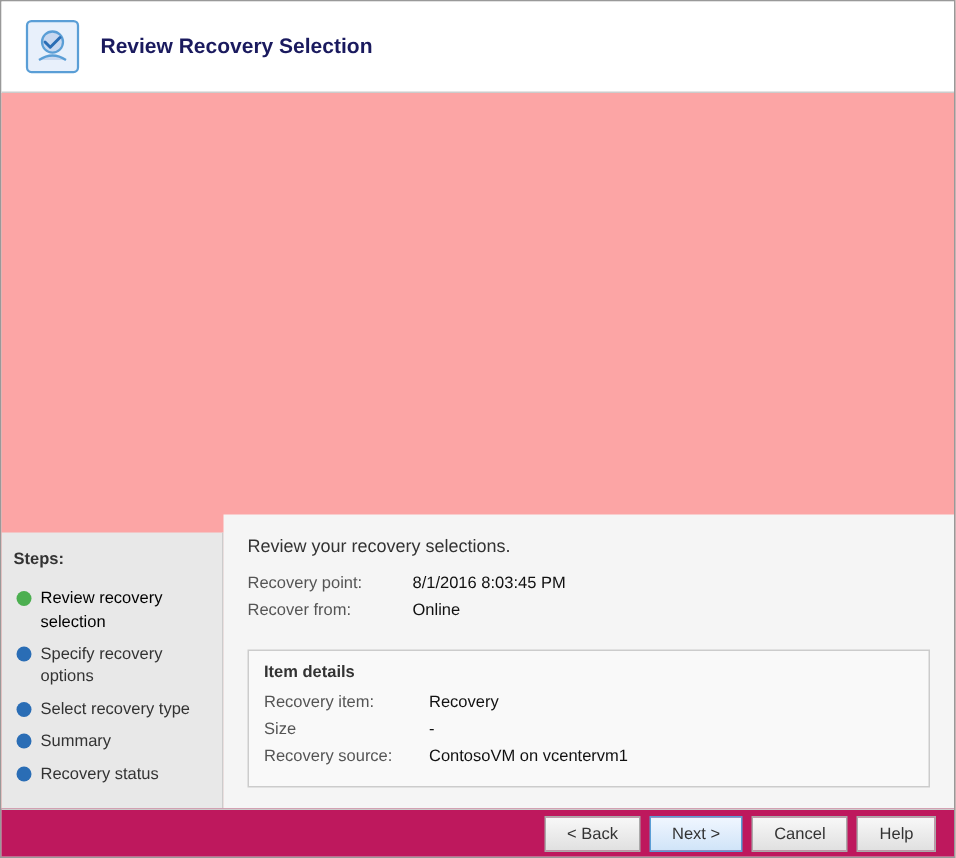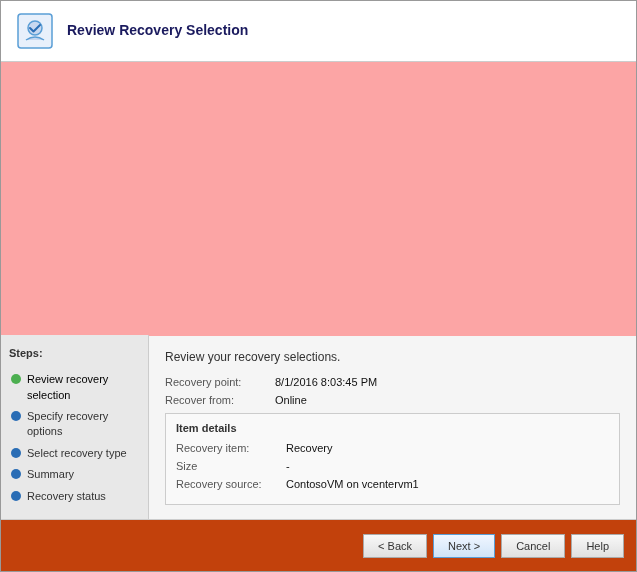--- a/index.html
+++ b/index.html
@@ -167,31 +167,31 @@
       color: #555;
       flex-shrink: 0;
     }
     .info-value {
       color: #111;
     }
     .item-details-box {
       border: 1px solid #ccc;
       background: #f9f9f9;
       padding: 8px 10px;
-      margin-top: 7px;
+      margin-top: 20px;
     }
     .item-details-title {
       font-size: 11px;
       font-weight: bold;
       color: #333;
       margin-bottom: 8px;
     }
     .footer {
-      height: 52px;
-      background: #c2410c;
+      height: 32px;
+      background: #be185d;
       border-top: 1px solid #ccc;
       display: flex;
       align-items: center;
       justify-content: flex-end;
       padding: 0 12px;
       gap: 6px;
     }
     .footer-btn {
       height: 24px;
       padding: 0 14px;

